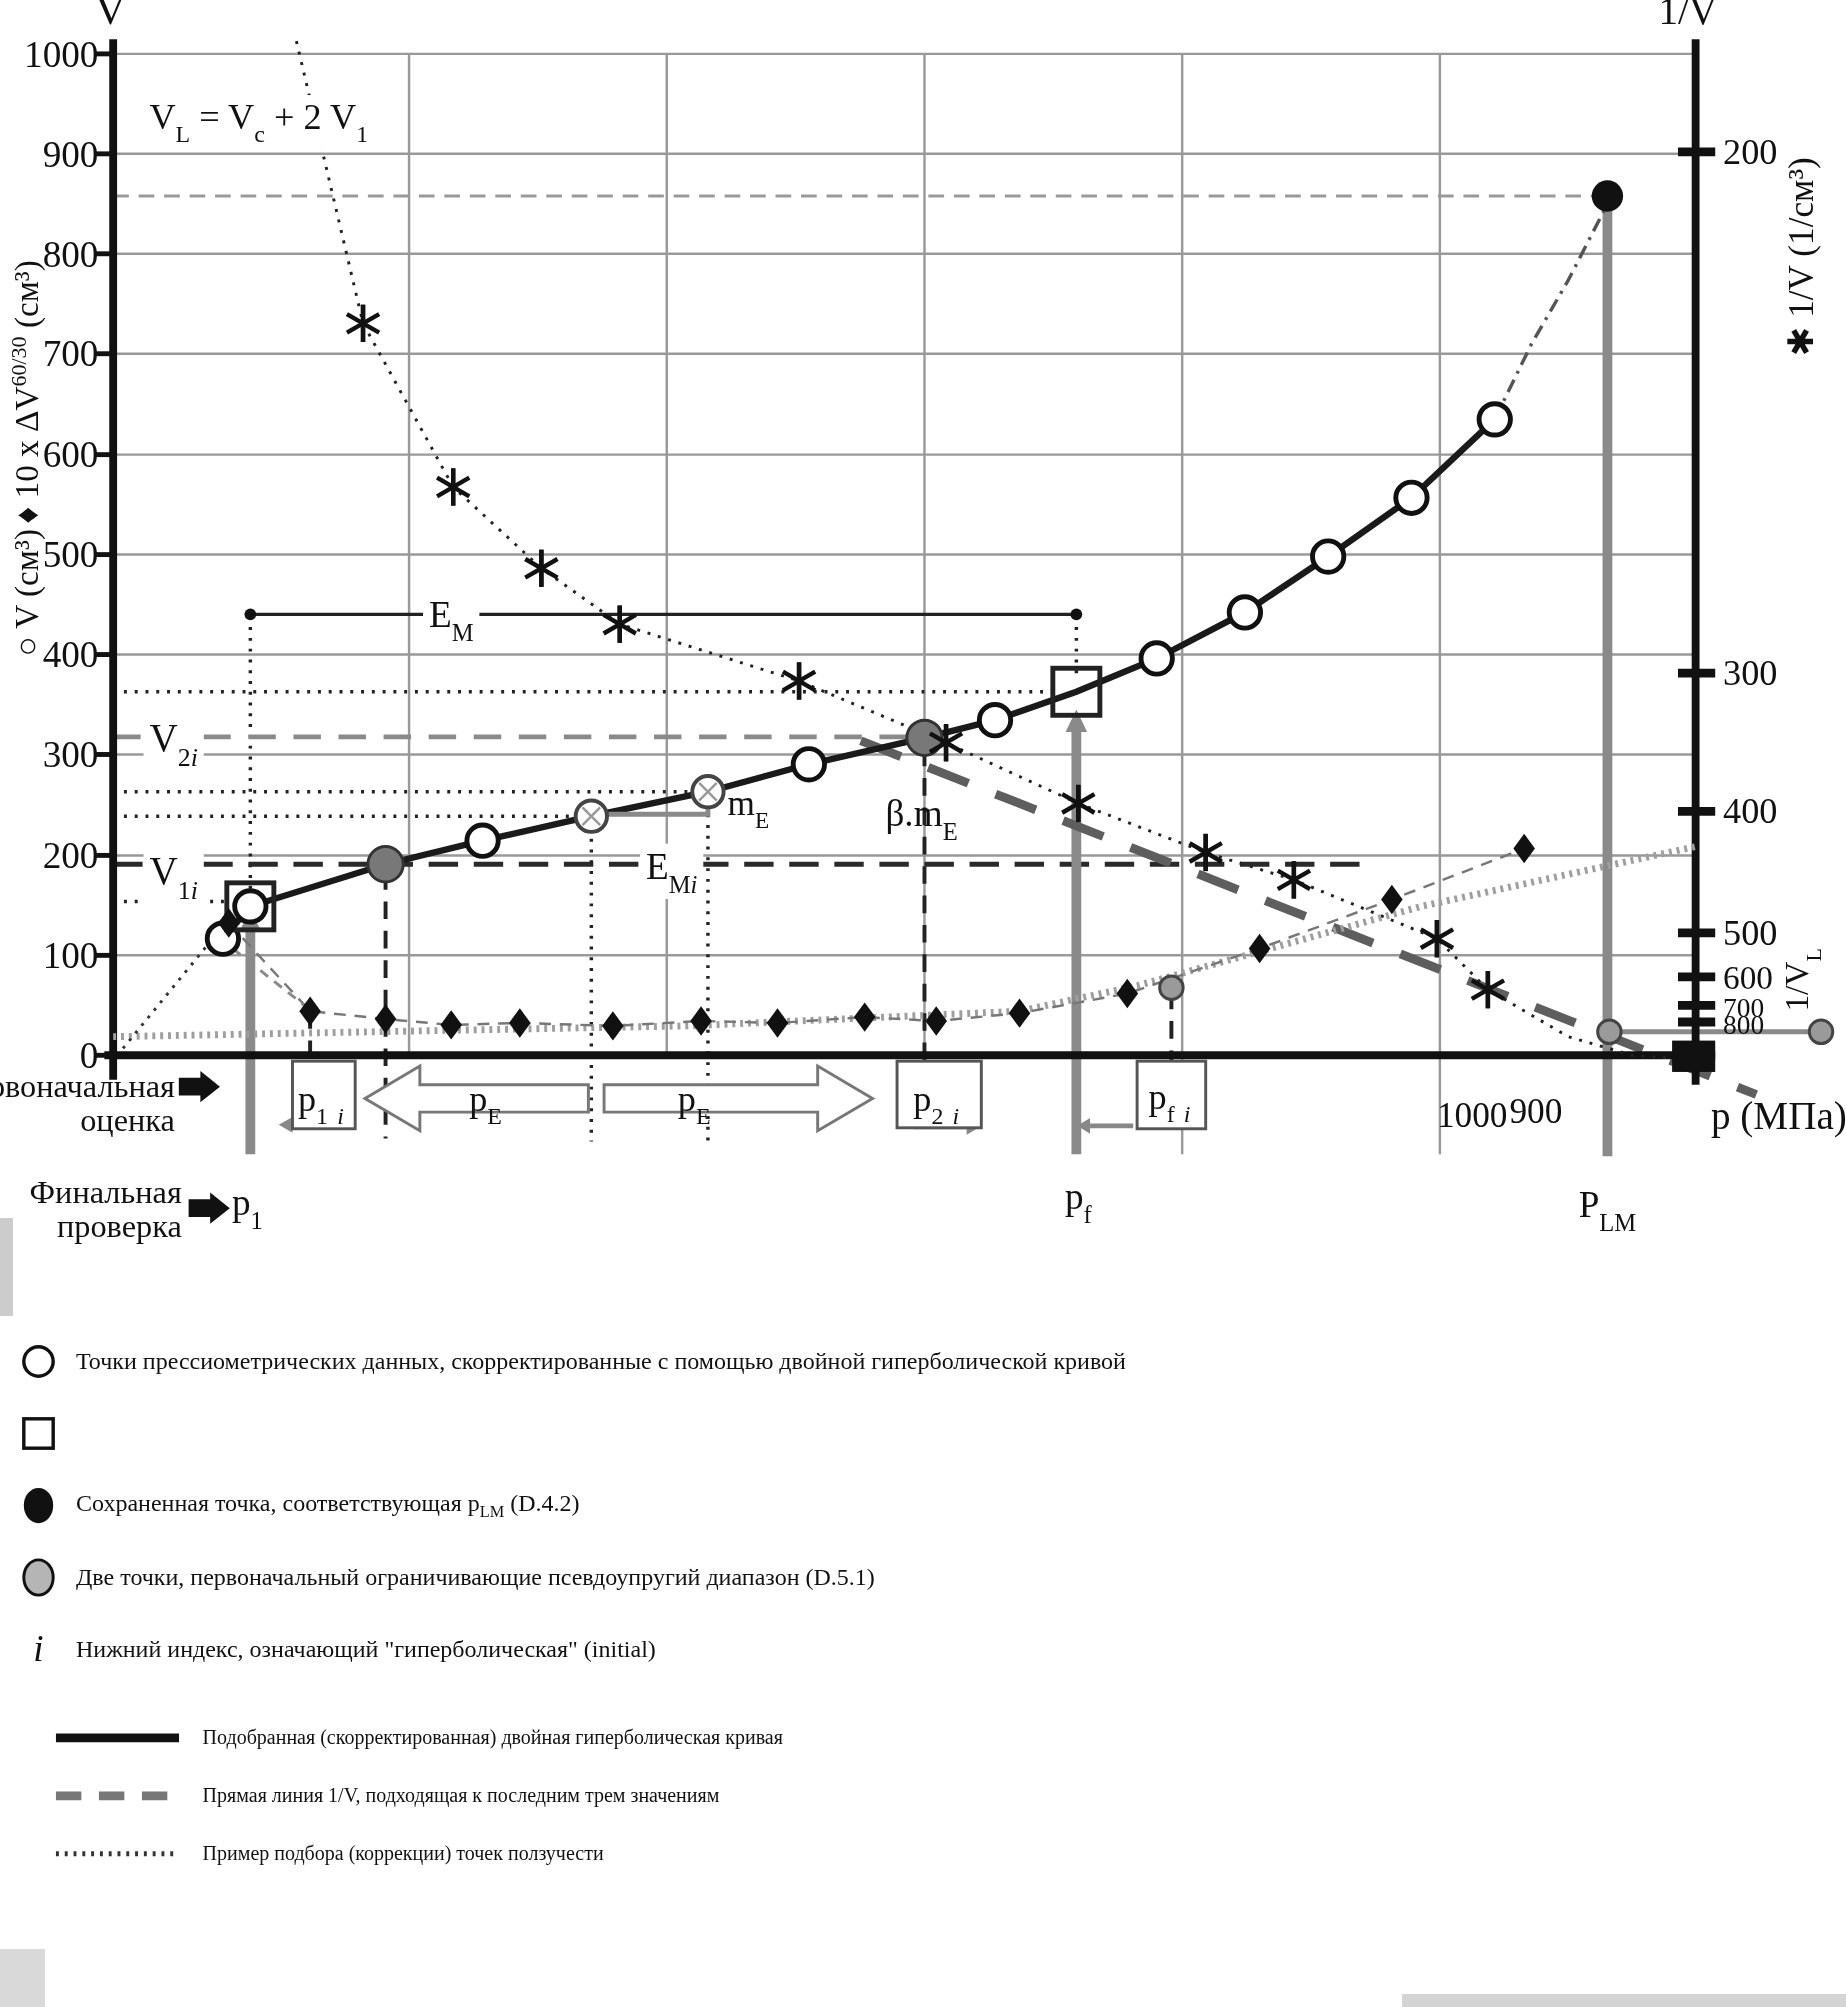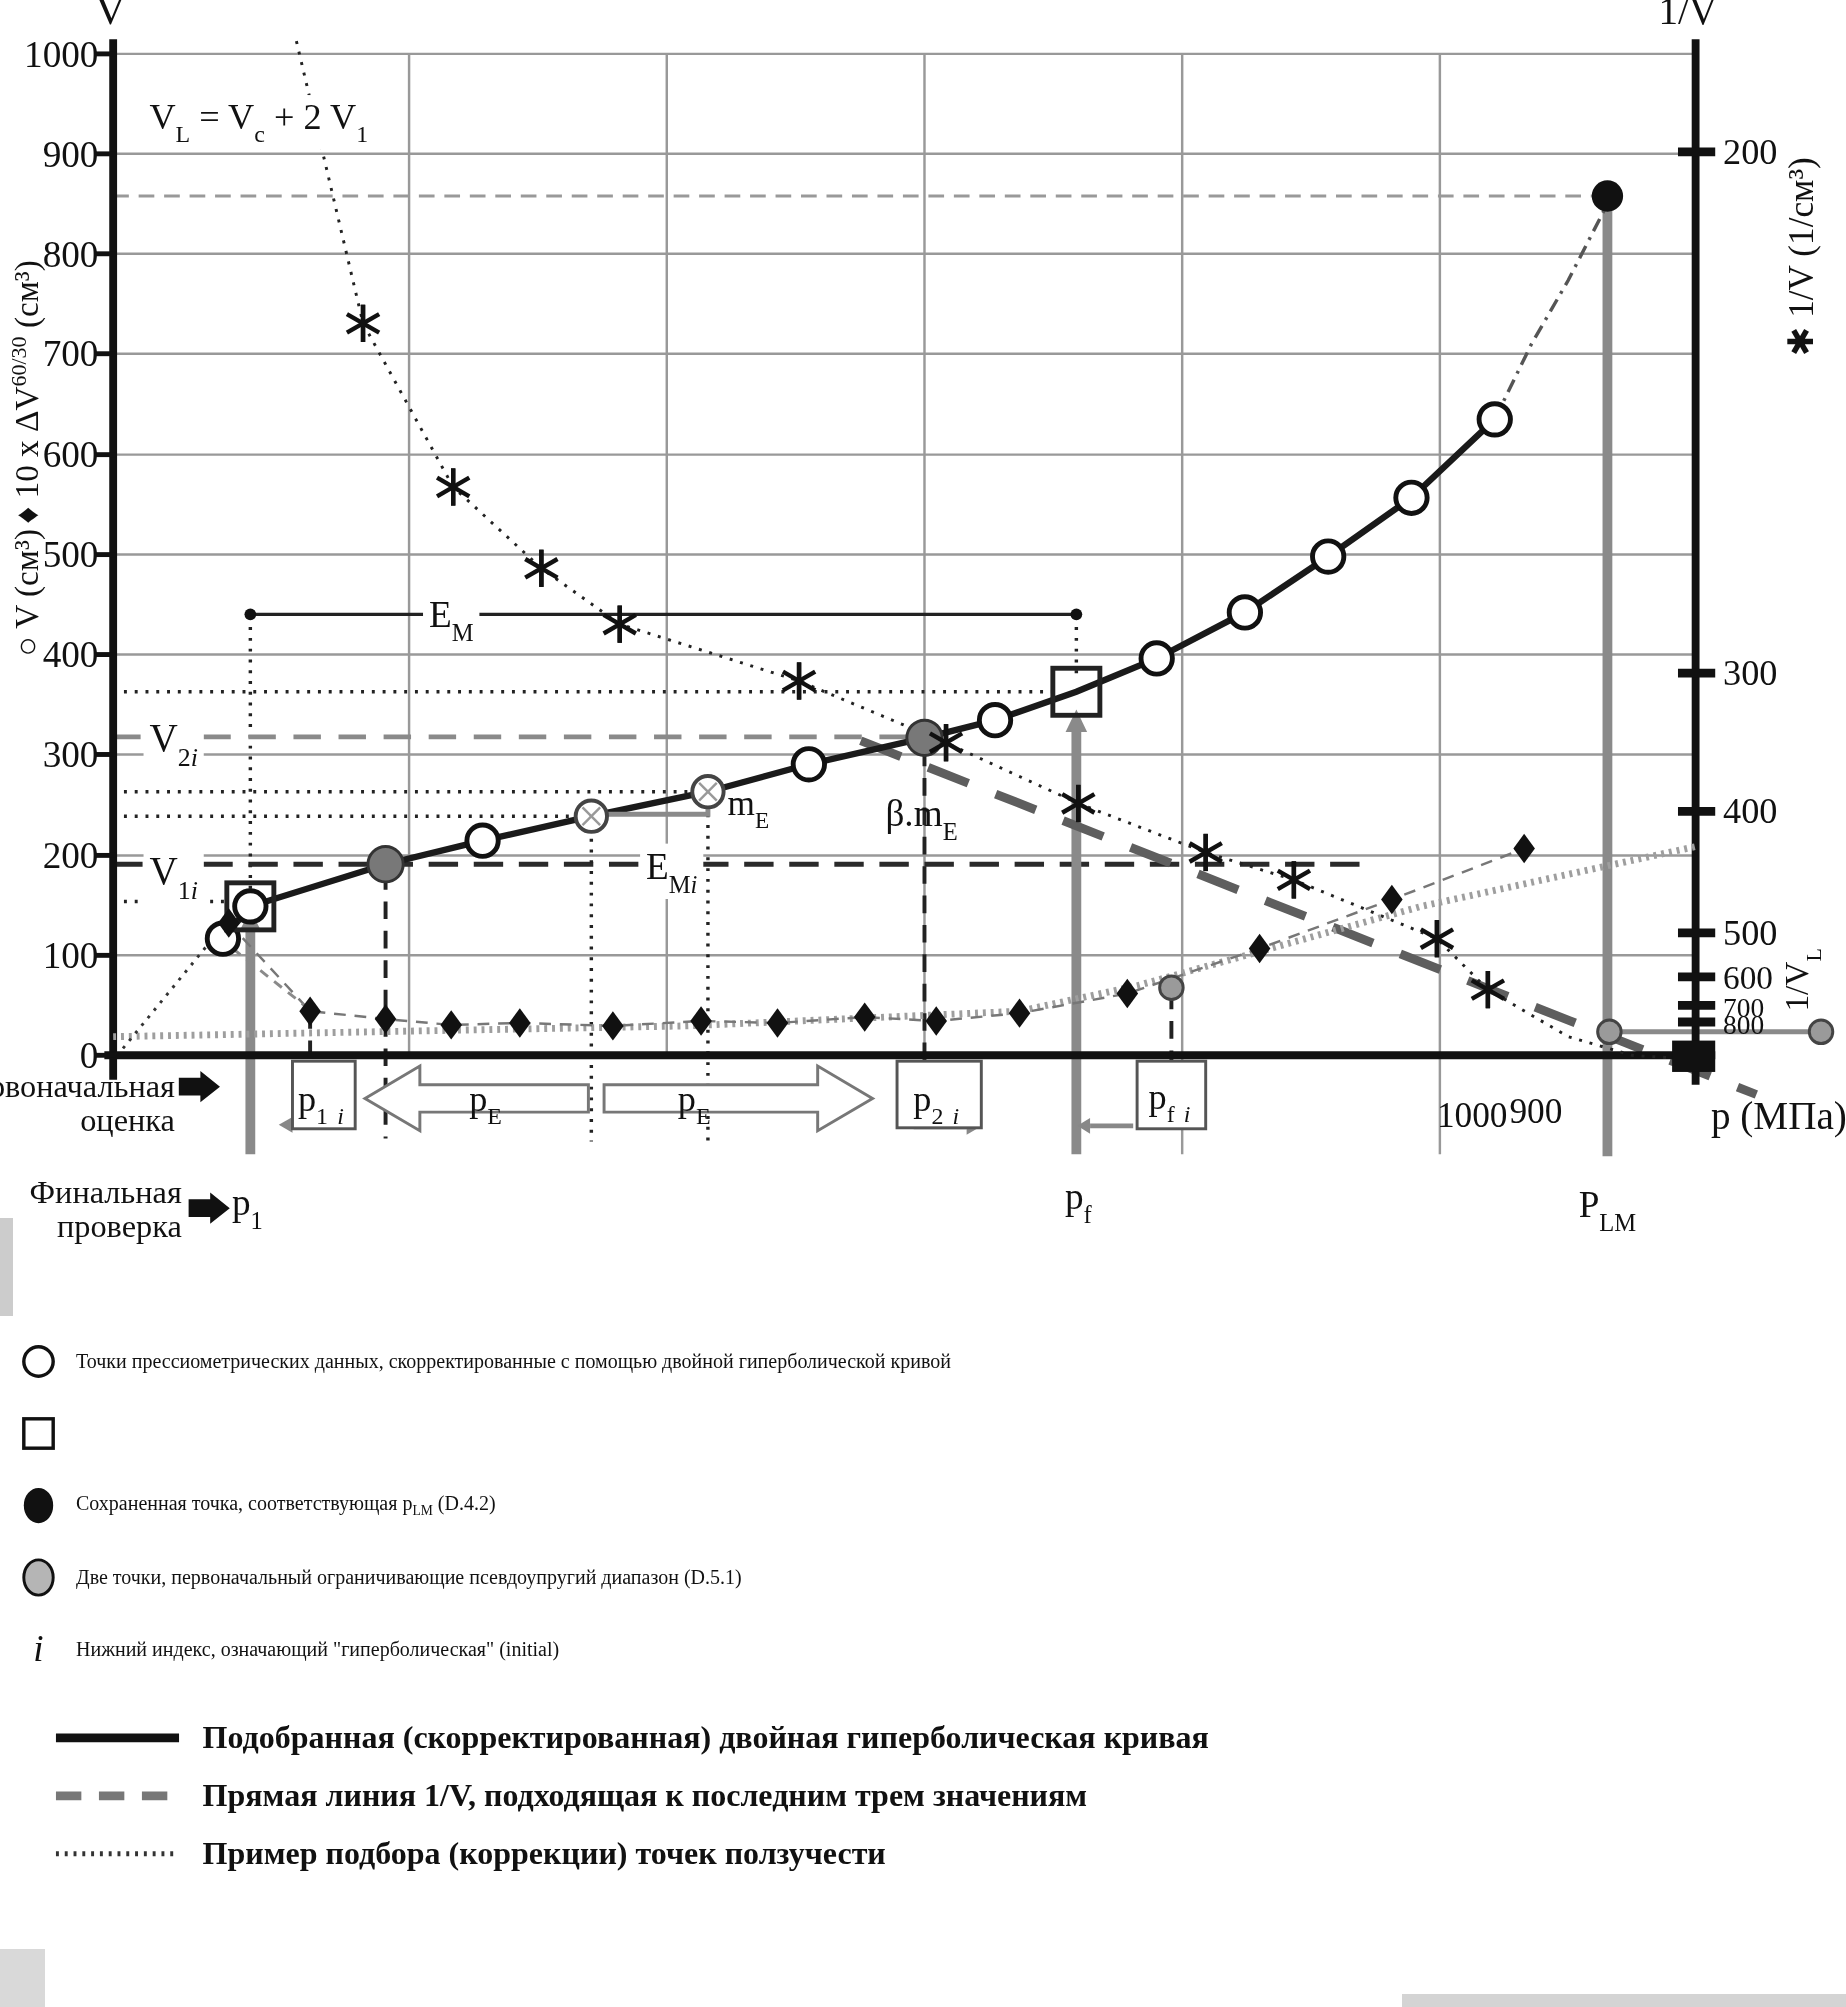--- a/index.html
+++ b/index.html
@@ -2,26 +2,26 @@
 <html><head>
 <meta charset="utf-8">
 <style>
   html,body{margin:0;padding:0;background:#fff;}
   .page{position:relative;width:1847px;height:2007px;background:#ffffff;overflow:hidden;
         font-family:"Liberation Serif","DejaVu Serif",serif;color:#111;}
   svg text{font-family:"Liberation Serif","DejaVu Serif",serif;fill:#111;}
   .legend{position:absolute;left:0;top:1325px;width:1847px;}
   .lg-row{display:flex;align-items:center;min-height:72px;}
   .lg-marker{width:76px;flex:0 0 76px;display:flex;justify-content:center;align-items:center;}
-  .lg-text{font-size:20px;line-height:1.1;}
+  .lg-text{font-size:24px;line-height:1.1;}
   .lg-lines{margin-top:23.5px;}
   .lg-line-row{display:flex;align-items:center;min-height:58px;}
   .lg-line-sample{width:127px;flex:0 0 127px;margin-left:54px;margin-right:21.6px;
                   display:flex;align-items:center;}
-  .lg-line-text{font-size:32px;font-weight:bold;}
+  .lg-line-text{font-size:20px;}
   sub,sup{font-size:68%;}
   .artifact{position:absolute;background:#cccccc;}
 </style>
 </head>
 <body>
 
 <div class="page">
   <svg id="chart" width="1847" height="1264" viewBox="0 0 1884 1290">
       <line x1="115" y1="975" x2="1730" y2="975" stroke="#999" stroke-width="2.5"></line>
       <line x1="115" y1="873" x2="1730" y2="873" stroke="#999" stroke-width="2.5"></line>

